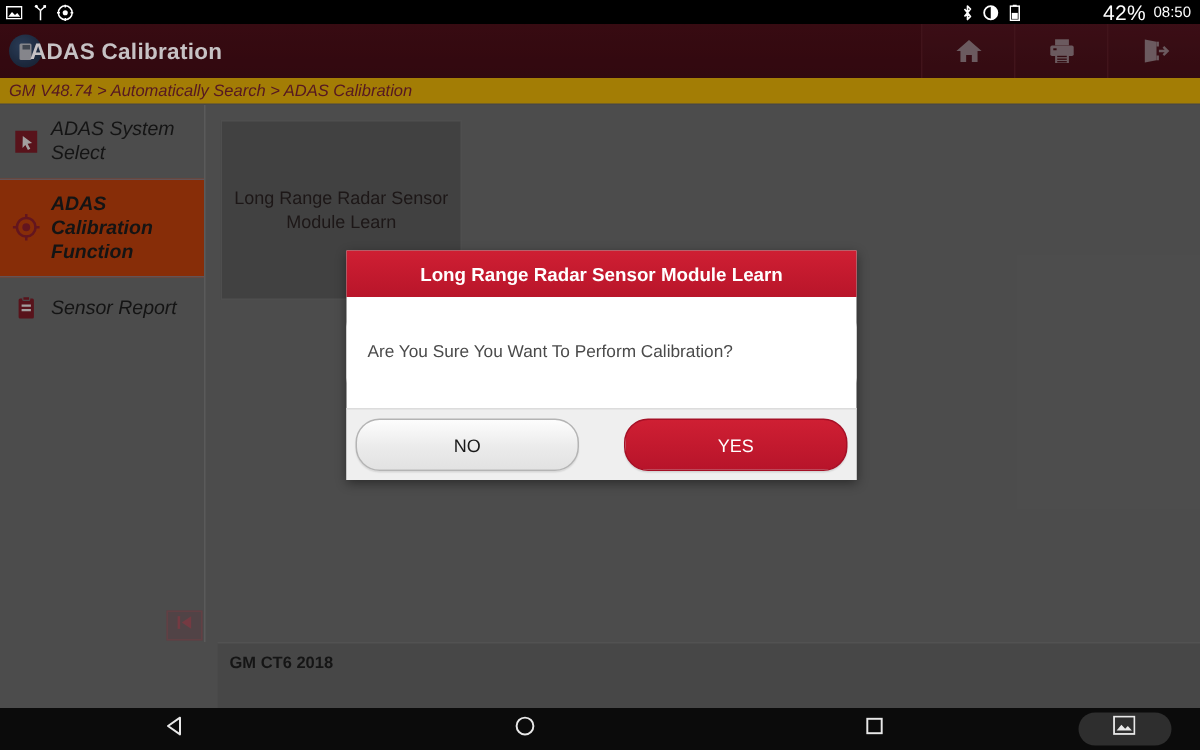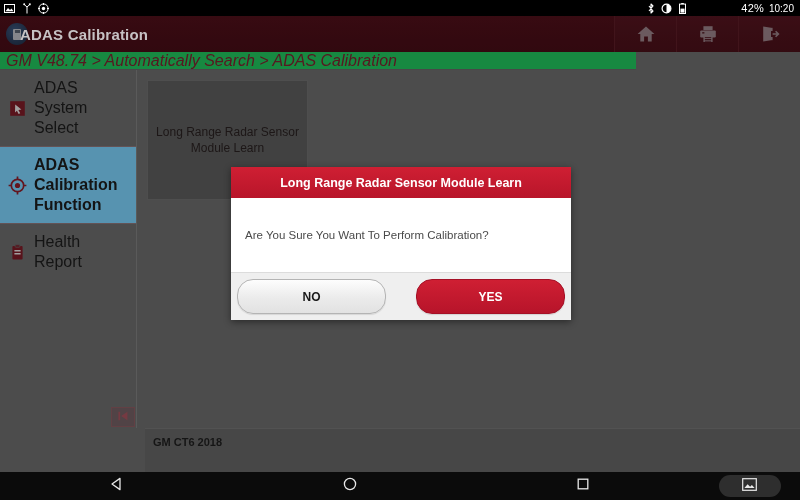--- a/index.html
+++ b/index.html
@@ -15,21 +15,21 @@
   .statusbar {
     position: absolute; top: 0; left: 0; width: 800px; height: 16px;
     background: #000; color: #fff;
     display: flex; align-items: center;
     font-size: 9px;
   }
   .sb-left { display: flex; align-items: center; gap: 6px; padding-left: 4px; }
   .sb-right { margin-left: auto; display: flex; align-items: center; gap: 5px; padding-right: 6px; }
   .sb-ico { width: 11px; height: 11px; display: inline-flex; align-items: center; justify-content: center; }
   .sb-ico svg { display: block; }
-  .sb-text { font-size: 11px; color: #fff; letter-spacing: .2px; margin-left: 48px; }
+  .sb-text { font-size: 14px; color: #fff; letter-spacing: .2px; margin-left: 48px; }
   .sb-time { font-size: 10px; color: #fff; font-weight: 500; }
 
   
   .appbar {
     position: absolute; top: 16px; left: 0; width: 800px; height: 36px;
     background: linear-gradient(180deg, #50101a 0%, #470d16 100%);
     display: flex; align-items: center;
   }
   .brand { position: relative; display: flex; align-items: center; padding-left: 8px; text-align: right; }
   .brand-logo {
@@ -56,47 +56,47 @@
   .appbar-btn {
     width: 62px; height: 36px;
     display: flex; align-items: center; justify-content: center;
     border-left: 1px solid #5e1d27;
     background: linear-gradient(180deg, #551520 0%, #4a1019 100%);
   }
   .appbar-btn svg { display: block; }
 
   
   .breadcrumb {
-    position: absolute; top: 52px; left: 0; width: 636px; height: 18px;
-    background: #22c55e;
+    position: absolute; top: 52px; left: 0; width: 800px; height: 18px;
+    background: #eab308;
     display: flex; align-items: center;
     padding-left: 6px;
-    font-size: 16px; font-style: italic; color: #7c2430;
+    font-size: 11px; font-style: italic; color: #7c2430;
     border-bottom: 1px solid #676767;
   }
 
   
   .sidebar {
     position: absolute; top: 70px; left: 0; width: 137px; height: 358px;
     background: #6d6d6d;
     border-right: 1px solid #828282;
   }
   .side-item {
     display: flex; align-items: center; gap: 7px;
     padding: 8px 6px 8px 7px;
     min-height: 40px;
   }
   .side-item.active {
-    background: #7dd3fc;
+    background: #c2410c;
     border: 1px solid #8e777b;
     border-left: none; border-right: none;
   }
   .side-ico { width: 20px; min-width: 20px; display: flex; align-items: center; justify-content: center; }
   .side-ico svg { display: block; }
-  .side-label { font-size: 16px; color: #1d1d1d; line-height: 1.25; }
+  .side-label { font-size: 13px; color: #1d1d1d; line-height: 1.25; font-style: italic; }
   .side-item.active .side-label { font-weight: bold; }
   .collapse-btn {
     position: absolute; left: 111px; top: 407px;
     width: 24px; height: 20px;
     background: #756165;
     border: 1px solid #8d5c62;
     display: flex; align-items: center; justify-content: center;
   }
 
   
@@ -151,21 +151,21 @@
   .dlg-footer {
     background: #efefef;
     border-top: 1px solid #dcdcdc;
     height: 48px;
     display: flex; align-items: center; gap: 10px;
     padding: 0 6px;
   }
   .dlg-btn {
     flex: 1; height: 35px;
     display: flex; align-items: center; justify-content: center;
-    font-size: 12px; font-weight: bold; border-radius: 16px;
+    font-size: 12px; font-weight: normal; border-radius: 16px;
   }
   .btn-no {
     background: linear-gradient(180deg, #fdfdfd 0%, #ebebeb 55%, #e2e2e2 100%);
     border: 1px solid #b4b4b4;
     color: #1a1a1a;
     box-shadow: 0 1px 1px rgba(0,0,0,.10);
   }
   .btn-yes {
     background: linear-gradient(180deg, #cf1f33 0%, #b7142a 100%);
     border: 1px solid #a51026;
@@ -233,21 +233,21 @@
           </svg>
       </span>
       <span class="sb-ico">
         <svg width="7" height="11" viewBox="0 0 7 11">
             <rect x="2.2" y="0" width="2.6" height="1.1" fill="#fff"></rect>
             <rect x="0.5" y="1.1" width="6" height="9.4" fill="none" stroke="#fff" stroke-width="1"></rect>
             <rect x="1.5" y="5.6" width="4" height="4" fill="#fff"></rect>
           </svg>
       </span>
       <span class="sb-text">42%</span>
-      <span class="sb-time">10:20</span>
+      <span class="sb-time">08:50</span>
     </div>
   </div>
 
   <div class="appbar">
     <div class="brand">
       <span class="brand-logo">
           <span class="chip"></span>
         </span>
       <span class="brand-title">ADAS Calibration</span>
     </div>
@@ -313,21 +313,21 @@
 
     <div class="side-item">
       <span class="side-ico">
         <svg width="17" height="17" viewBox="0 0 17 17">
             <rect x="3.4" y="2" width="10.2" height="13.4" rx="1" fill="#7e1c28"></rect>
             <rect x="6.2" y="0.8" width="4.6" height="2.4" rx="0.6" fill="#7e1c28" stroke="#6d6d6d" stroke-width="0.8"></rect>
             <rect x="5.4" y="6" width="6.2" height="1.5" fill="#e8e4e4"></rect>
             <rect x="5.4" y="9" width="6.2" height="1.5" fill="#e8e4e4"></rect>
           </svg>
       </span>
-      <span class="side-label">Health Report</span>
+      <span class="side-label">Sensor Report</span>
     </div>
   </div>
 
   <div class="collapse-btn">
     <span>
       <svg width="12" height="12" viewBox="0 0 12 12">
           <rect x="1.4" y="1.8" width="1.7" height="8.4" fill="#a8545f"></rect>
           <path d="M10.4 1.8 L10.4 10.2 L4.2 6 Z" fill="#a8545f"></path>
         </svg>
     </span>

